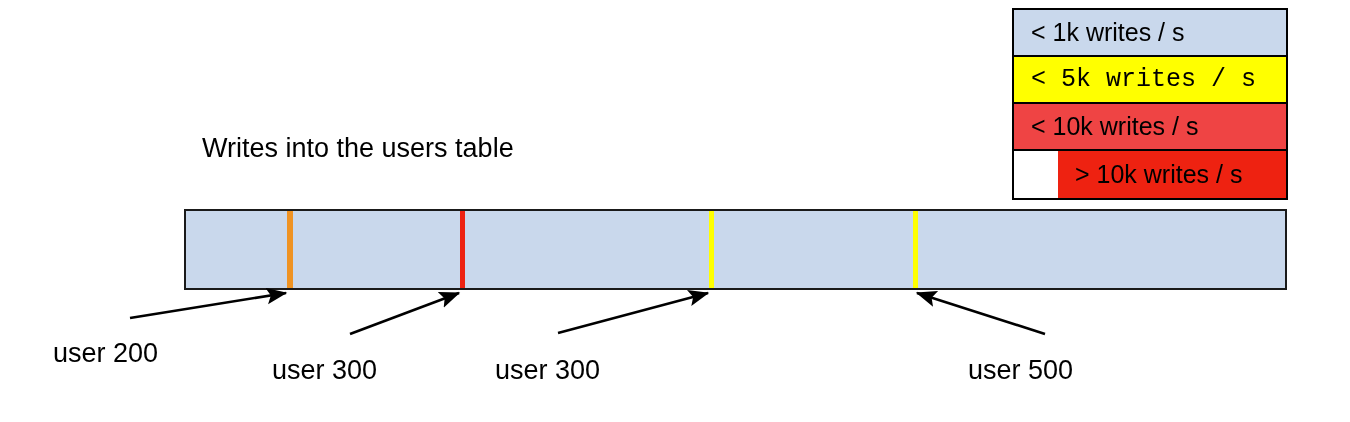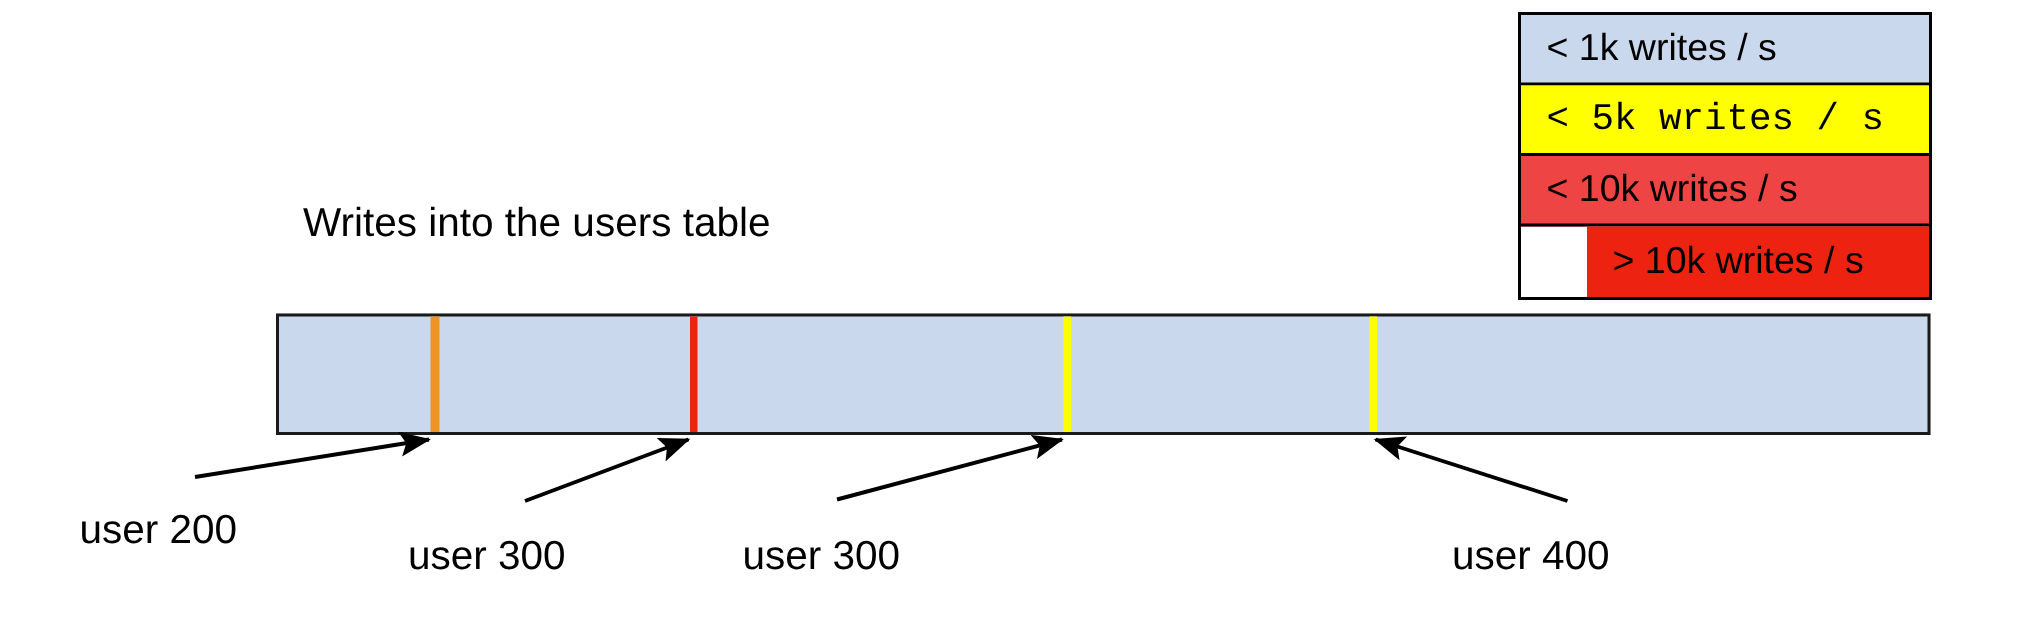--- a/index.html
+++ b/index.html
@@ -89,15 +89,15 @@
     </defs>
     <line stroke="#000" stroke-width="2.6" marker-end="url(#ah)" x1="130" y1="318" x2="286" y2="293"></line>
     <line stroke="#000" stroke-width="2.6" marker-end="url(#ah)" x1="350" y1="334" x2="459" y2="293"></line>
     <line stroke="#000" stroke-width="2.6" marker-end="url(#ah)" x1="558" y1="333" x2="708" y2="293"></line>
     <line stroke="#000" stroke-width="2.6" marker-end="url(#ah)" x1="1045" y1="334" x2="917" y2="293"></line>
   </svg>
 
   <div class="user-label" style="left: 53px; top: 338px;">user 200</div>
   <div class="user-label" style="left: 272px; top: 355px;">user 300</div>
   <div class="user-label" style="left: 495px; top: 355px;">user 300</div>
-  <div class="user-label" style="left: 968px; top: 355px;">user 400</div>
+  <div class="user-label" style="left: 968px; top: 355px;">user 500</div>
 
 </div>
 
 </body></html>

